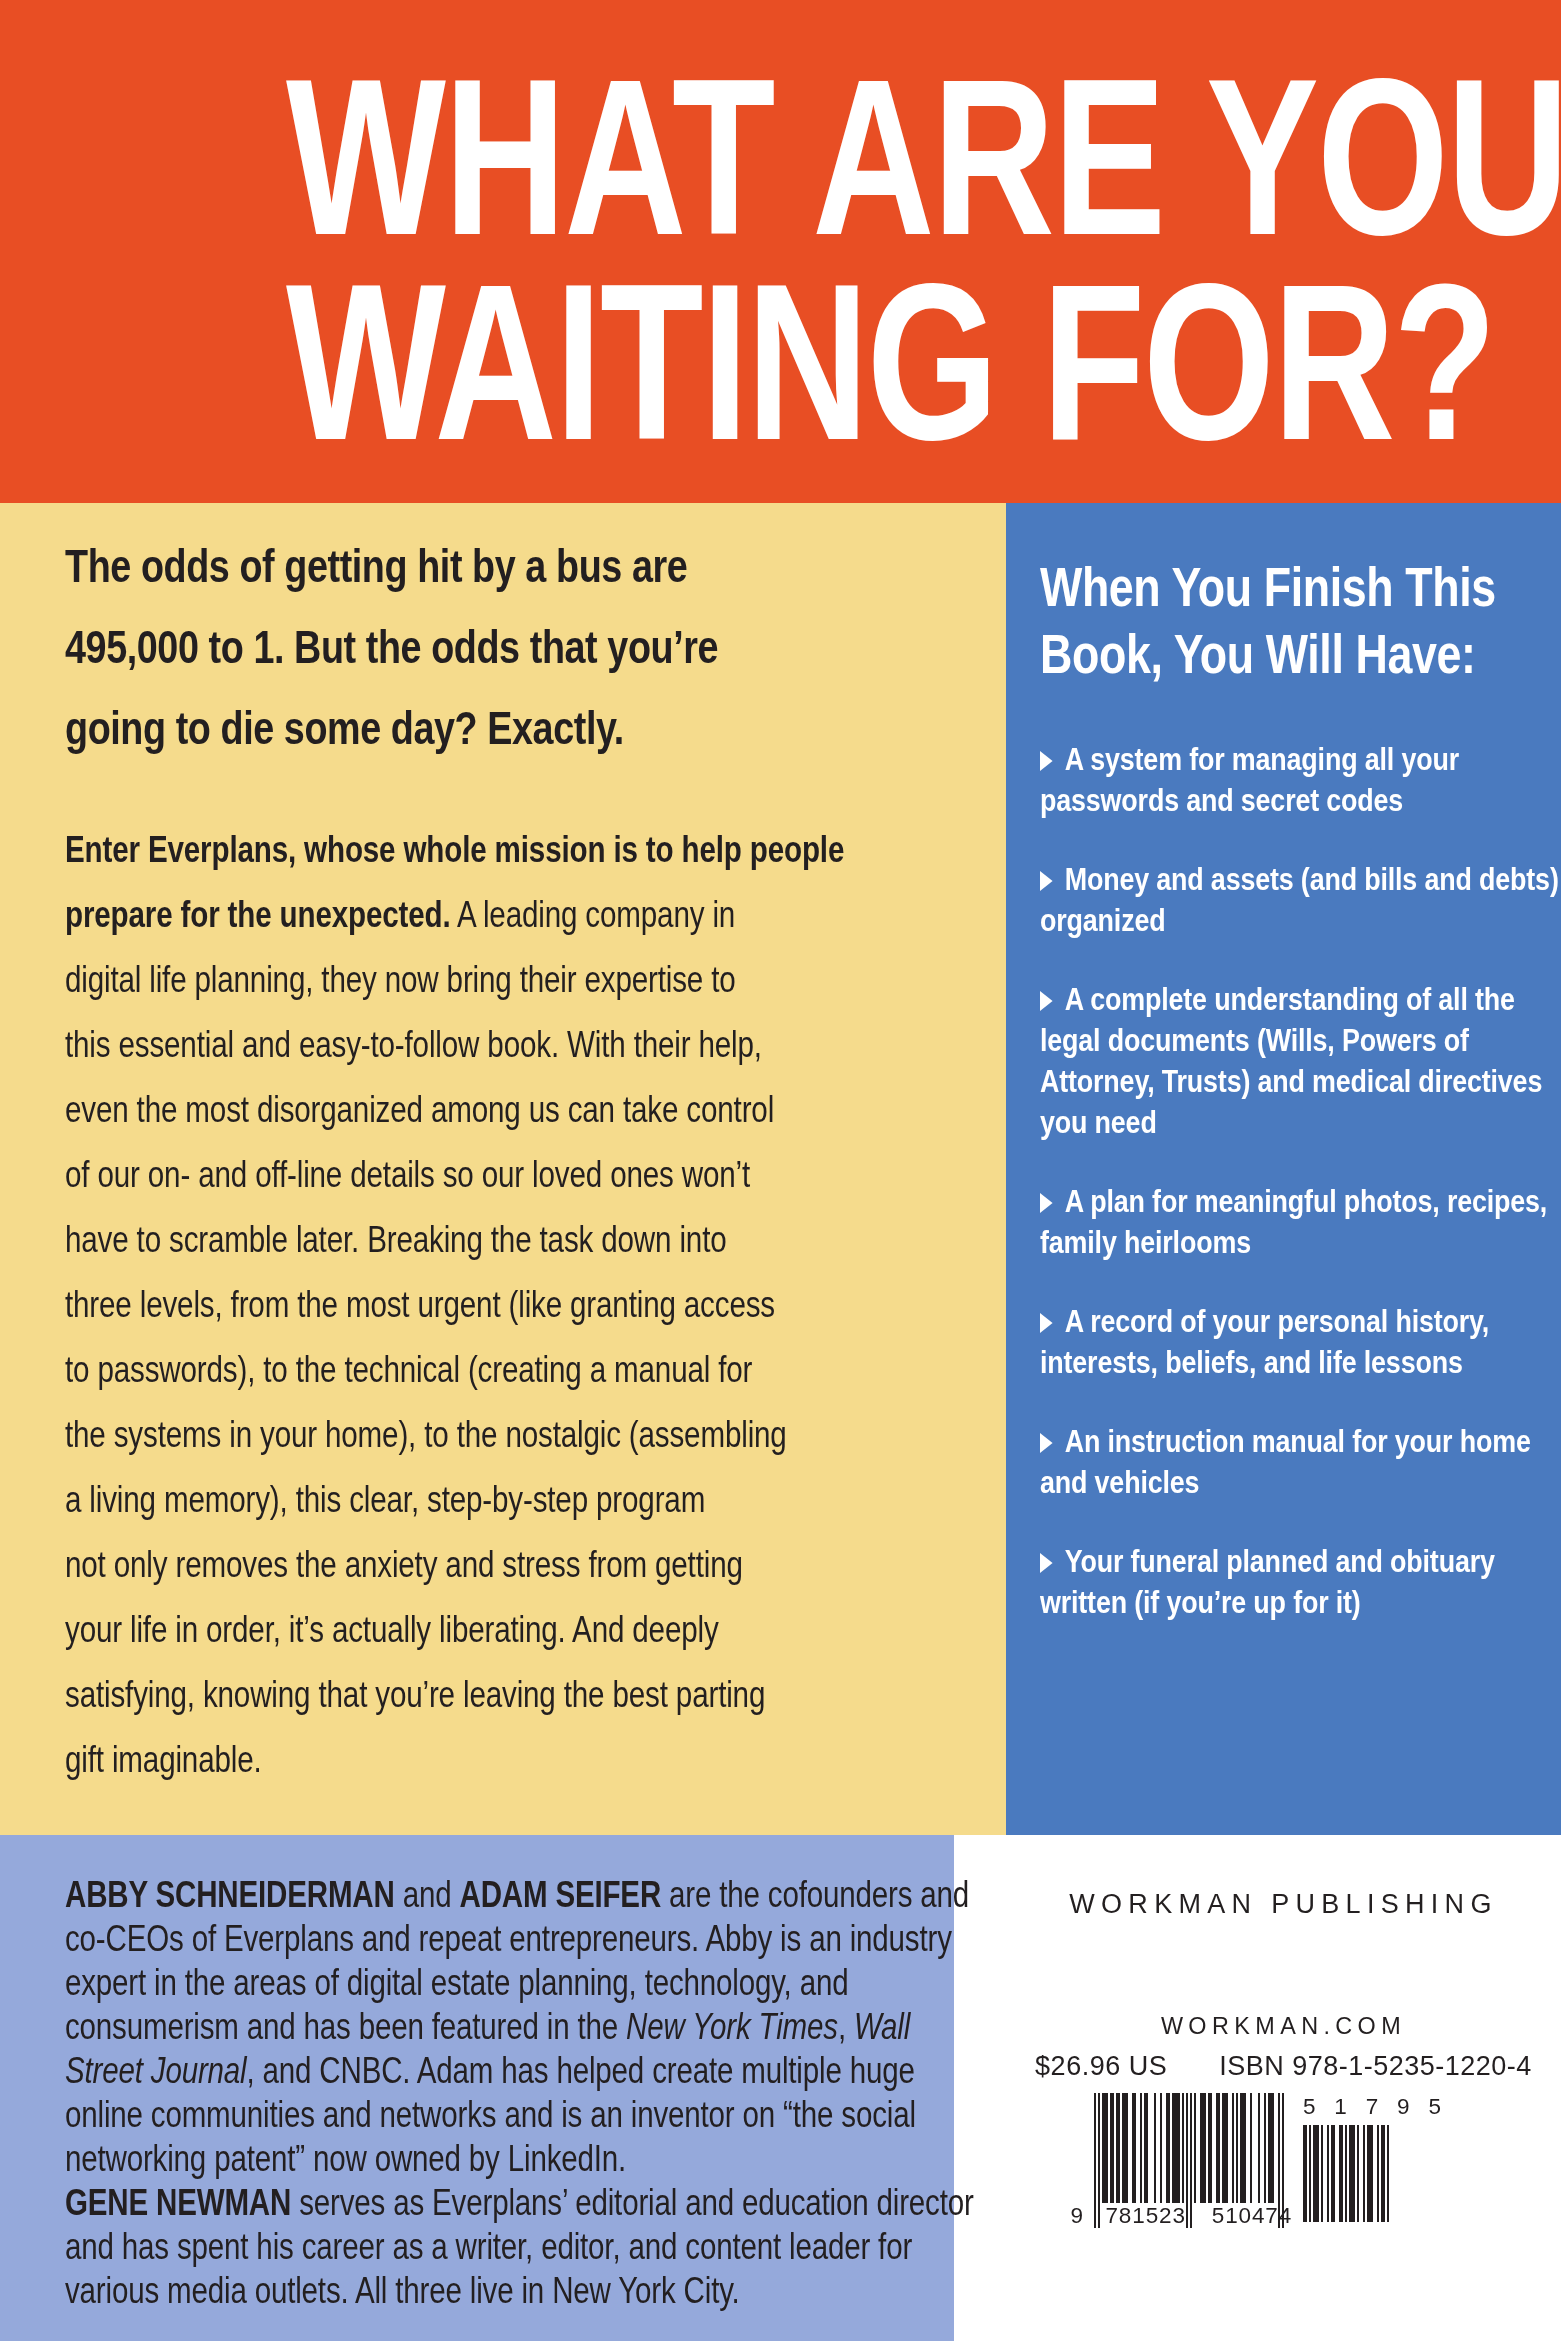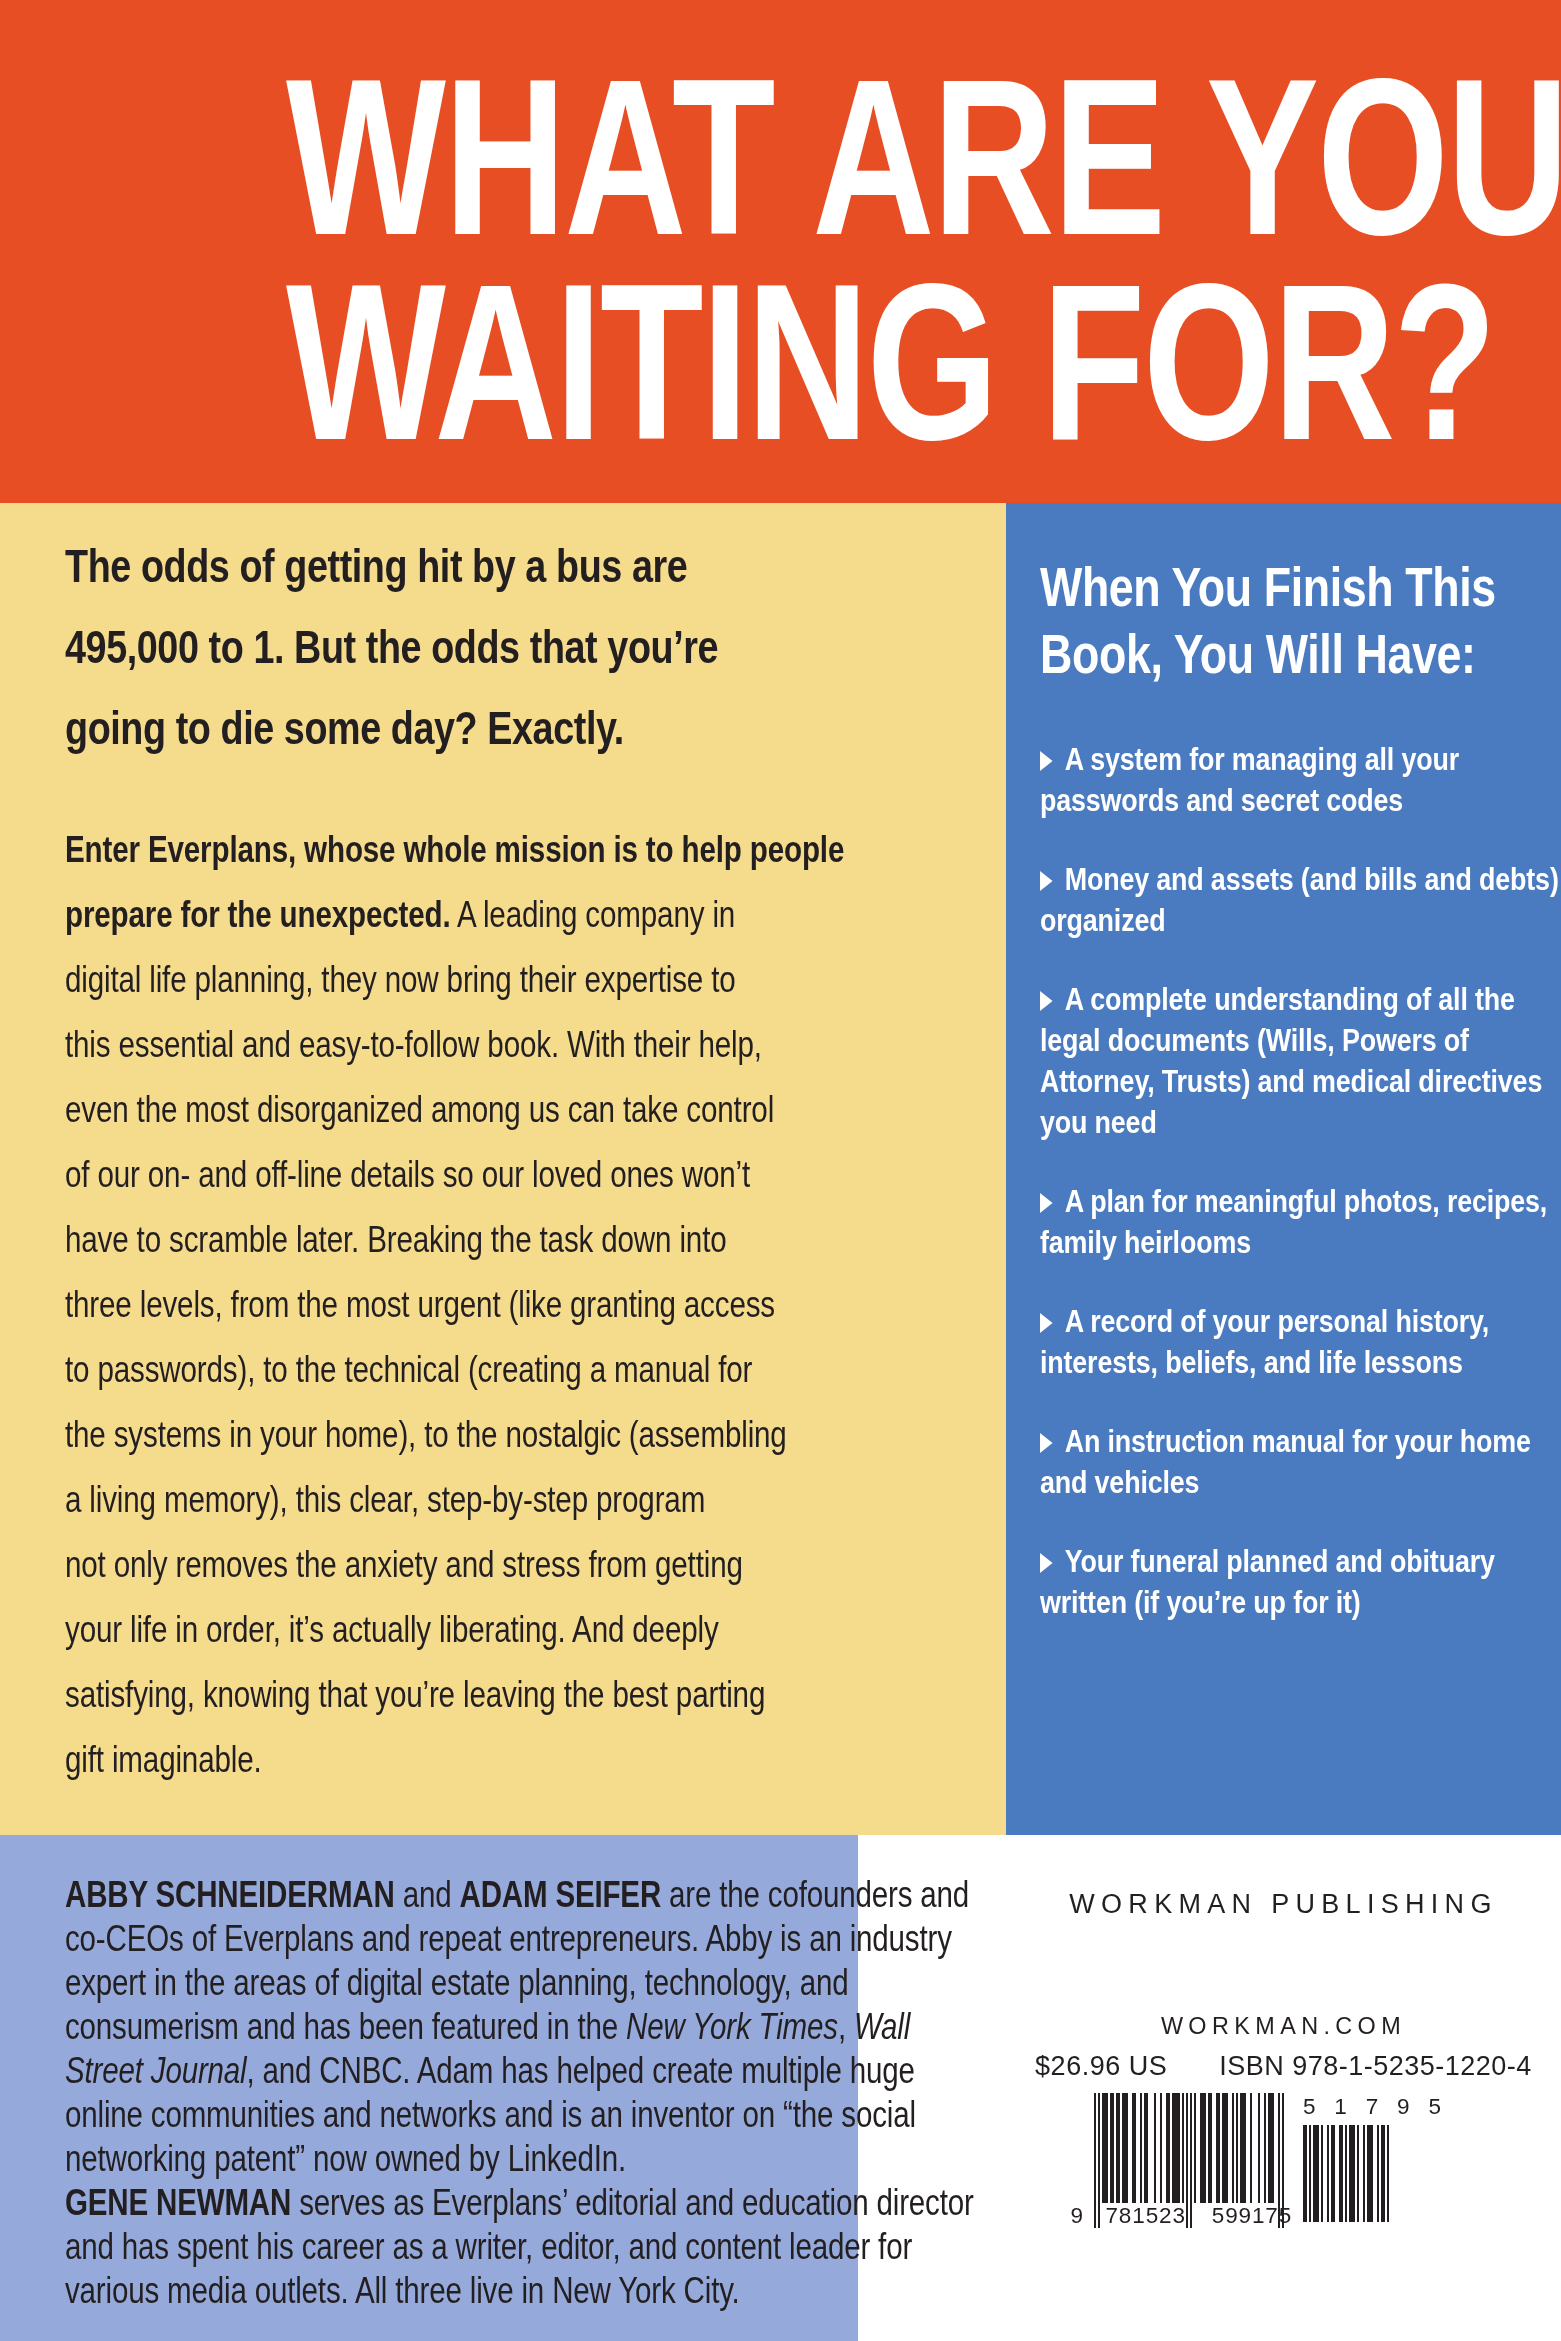--- a/index.html
+++ b/index.html
@@ -7,21 +7,21 @@
     --c-periwinkle:#95A9DB; --c-white:#FFFFFF; --c-ink:#231F20;
   }
   *{margin:0;padding:0;box-sizing:border-box;}
   html,body{background:#888;}
   body{font-family:"Liberation Sans",sans-serif;}
   .cover{position:relative;width:1561px;height:2342px;overflow:hidden;background:var(--c-white);}
   .panel{position:absolute;}
   .panel.orange{left:0;top:0;width:1561px;height:503px;background:var(--c-orange);}
   .panel.yellow{left:0;top:503px;width:1006px;height:1332px;background:var(--c-yellow);color:var(--c-ink);}
   .panel.blue{left:1006px;top:503px;width:555px;height:1332px;background:var(--c-blue);color:#fff;}
-  .panel.periwinkle{left:0;top:1835px;width:858px;height:507px;background:var(--c-periwinkle);color:var(--c-ink);}
+  .panel.periwinkle{left:0;top:1835px;width:954px;height:507px;background:var(--c-periwinkle);color:var(--c-ink);}
   .panel.white{left:1006px;top:1835px;width:555px;height:507px;background:var(--c-white);color:var(--c-ink);}
 
   .cond{transform-origin:0 0;}
 
   
   .title{position:absolute;left:59px;top:54px;width:1892px;
          font-size:223px;line-height:205px;font-weight:bold;color:#fff;
          letter-spacing:-2.7px;transform:scaleX(.76);white-space:nowrap;}
 
   
@@ -203,21 +203,21 @@
           <div style="width: 2px; height: 0.9px;"></div>
           <div style="width: 6px; background: rgb(35, 31, 32); height: 110px;"></div>
           <div style="width: 4px; height: 0.9px;"></div>
           <div style="width: 2px; background: rgb(35, 31, 32); height: 135px;"></div>
           <div style="width: 2px; height: 0.9px;"></div>
           <div style="width: 2px; background: rgb(35, 31, 32); height: 135px;"></div>
         </div>
       <div class="bcdigits">
         <span>9</span>
         <span>781523</span>
-        <span>599175</span>
+        <span>510474</span>
       </div>
     </div>
     <div class="supp">
       <div class="suppdigits">5 1 7 9 5</div>
       <div class="bars" id="supp-bars">
           <div style="width: 4px; background: rgb(35, 31, 32); height: 97px;"></div>
           <div style="width: 2px; height: 0.9px;"></div>
           <div style="width: 2px; background: rgb(35, 31, 32); height: 97px;"></div>
           <div style="width: 2px; height: 0.9px;"></div>
           <div style="width: 6px; background: rgb(35, 31, 32); height: 97px;"></div>

